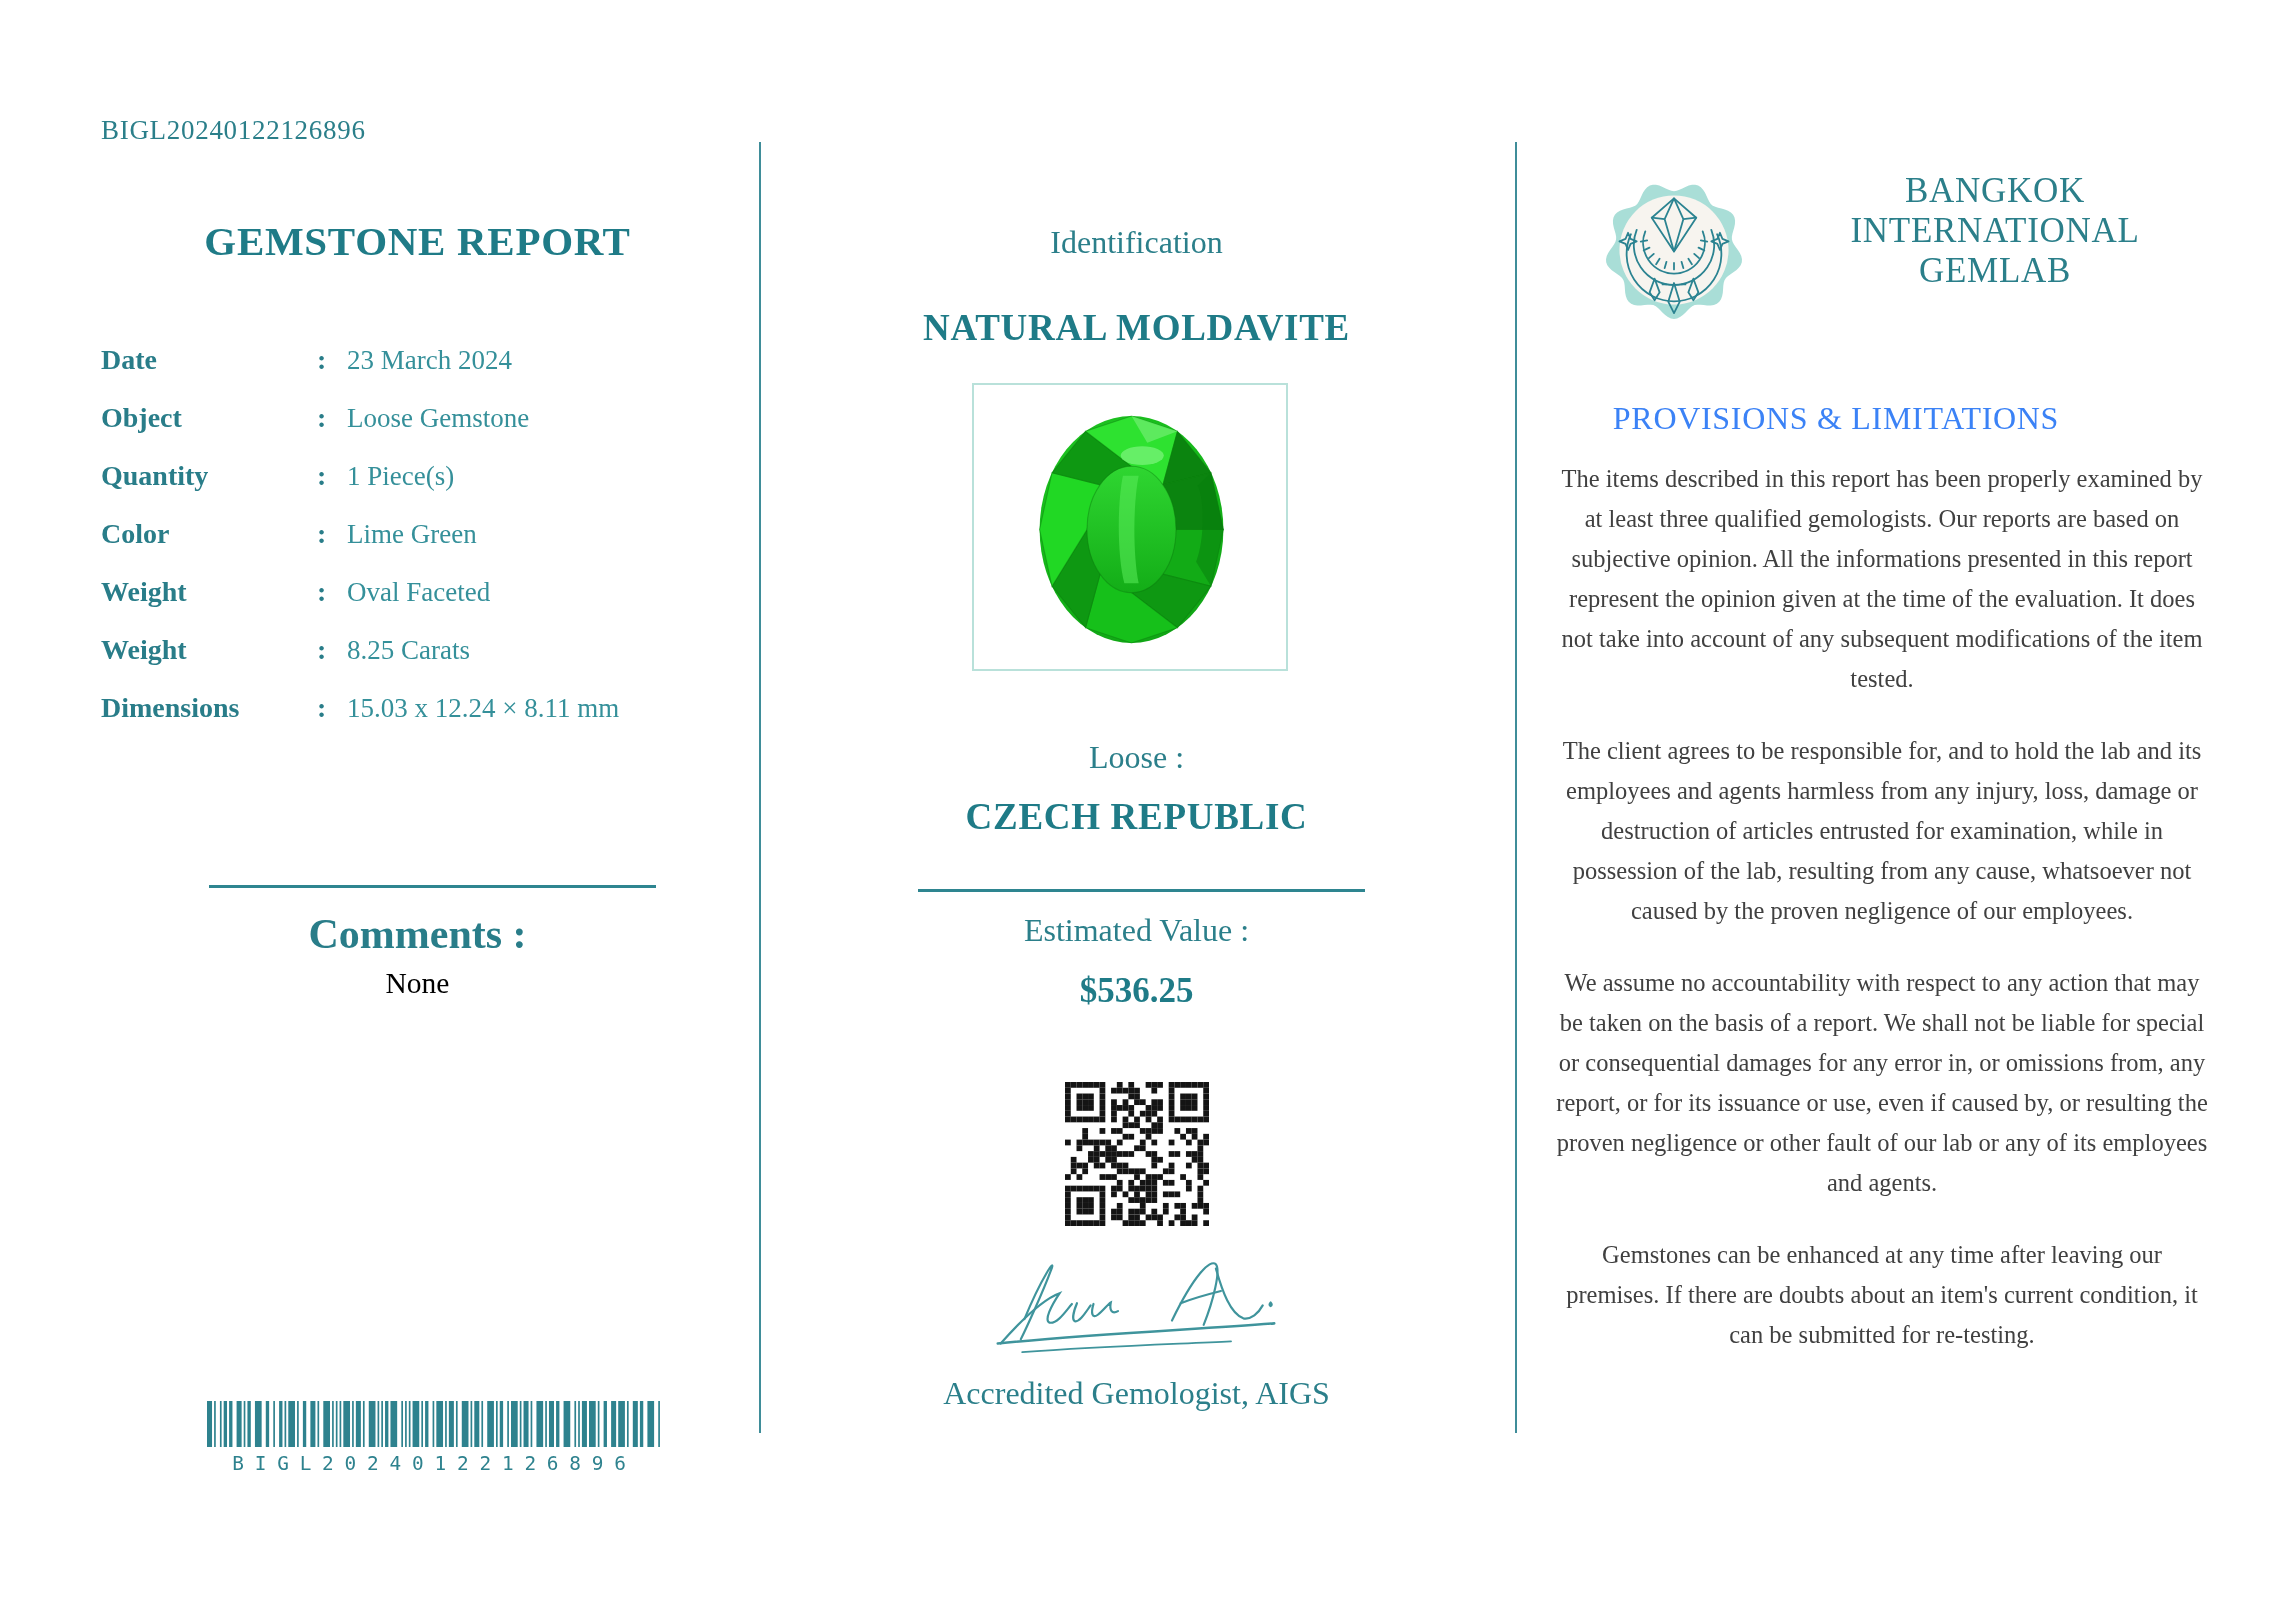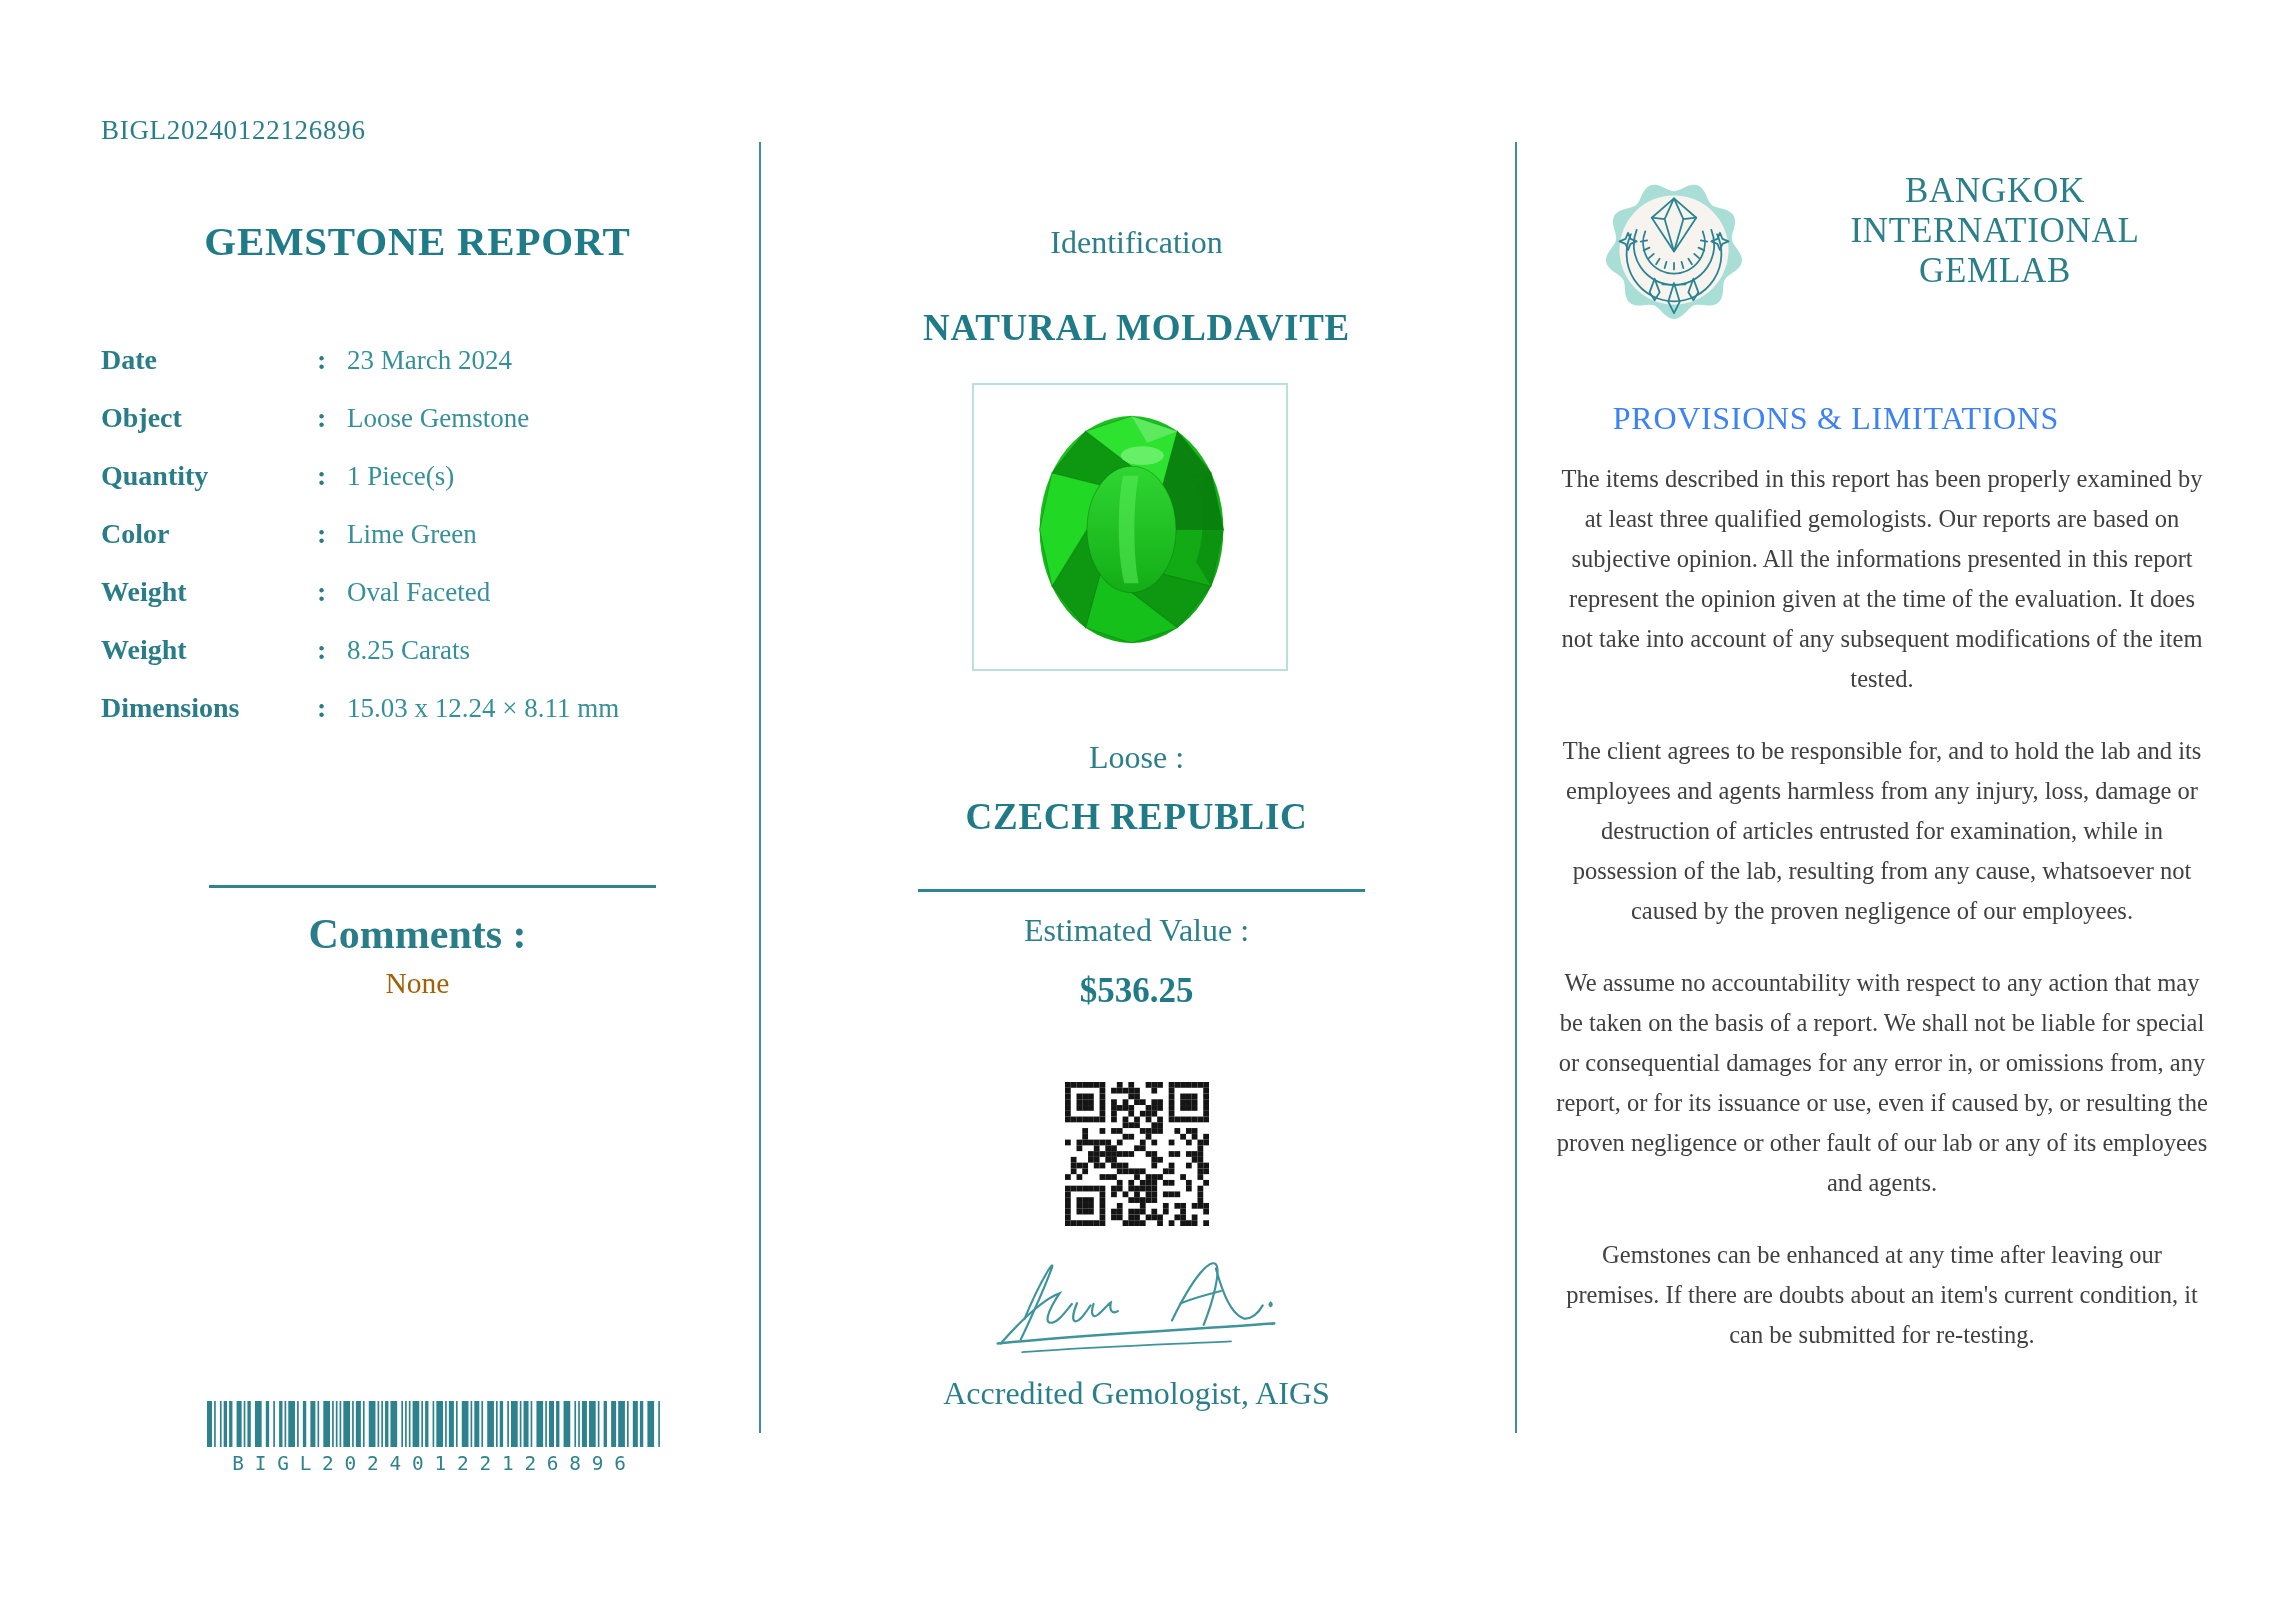--- a/index.html
+++ b/index.html
@@ -17,21 +17,21 @@
     font-size:41px;font-weight:bold;letter-spacing:0.7px;color:#1f7b87;}
   .details{position:absolute;left:101px;top:331px;width:633px;}
   .detail-row{display:flex;align-items:center;height:58px;}
   .detail-label{width:216px;font-weight:bold;font-size:28px;color:#297d89;}
   .detail-colon{width:30px;font-weight:bold;font-size:28px;color:#297d89;}
   .detail-value{font-size:27px;color:#35909a;}
   .comments-line{position:absolute;left:209px;top:885px;width:447px;height:2.9px;background:#2e8590;}
   .comments-label{position:absolute;left:101px;top:910px;width:633px;text-align:center;
     font-weight:bold;font-size:42px;color:#297d89;}
   .comments-value{position:absolute;left:101px;top:967px;width:633px;text-align:center;
-    font-size:29.5px;color:#a16207;}
+    font-size:29.5px;color:#000000;}
   .barcode-wrap{position:absolute;left:207px;top:1401px;width:455px;text-align:center;}
   .barcode-text{margin-top:2.9px;font-family:"DejaVu Sans Mono",monospace;font-size:19.4px;
     letter-spacing:10.8px;color:#2e828e;white-space:nowrap;}
 
   
   .mid{position:absolute;left:831px;width:611px;text-align:center;}
   .identification-label{top:224px;font-size:32px;color:#2b7f8a;}
   .gem-name{top:306px;font-size:37px;font-weight:bold;letter-spacing:0.7px;color:#1f7b87;}
   .gem-frame{position:absolute;left:972px;top:383px;width:316px;height:288px;
     border:2.2px solid #b9e1da;box-sizing:border-box;}

